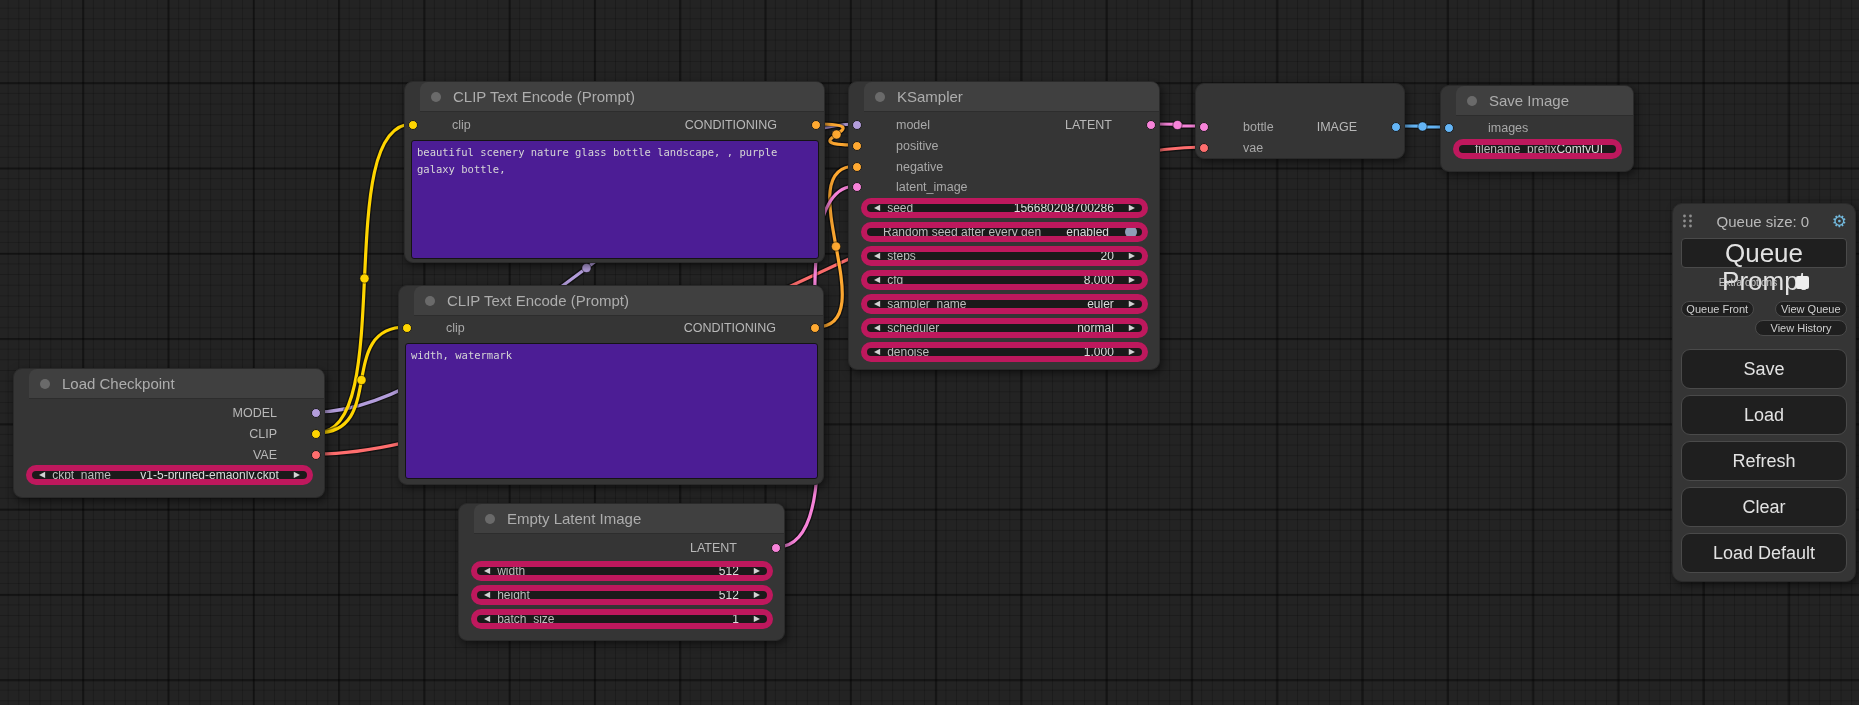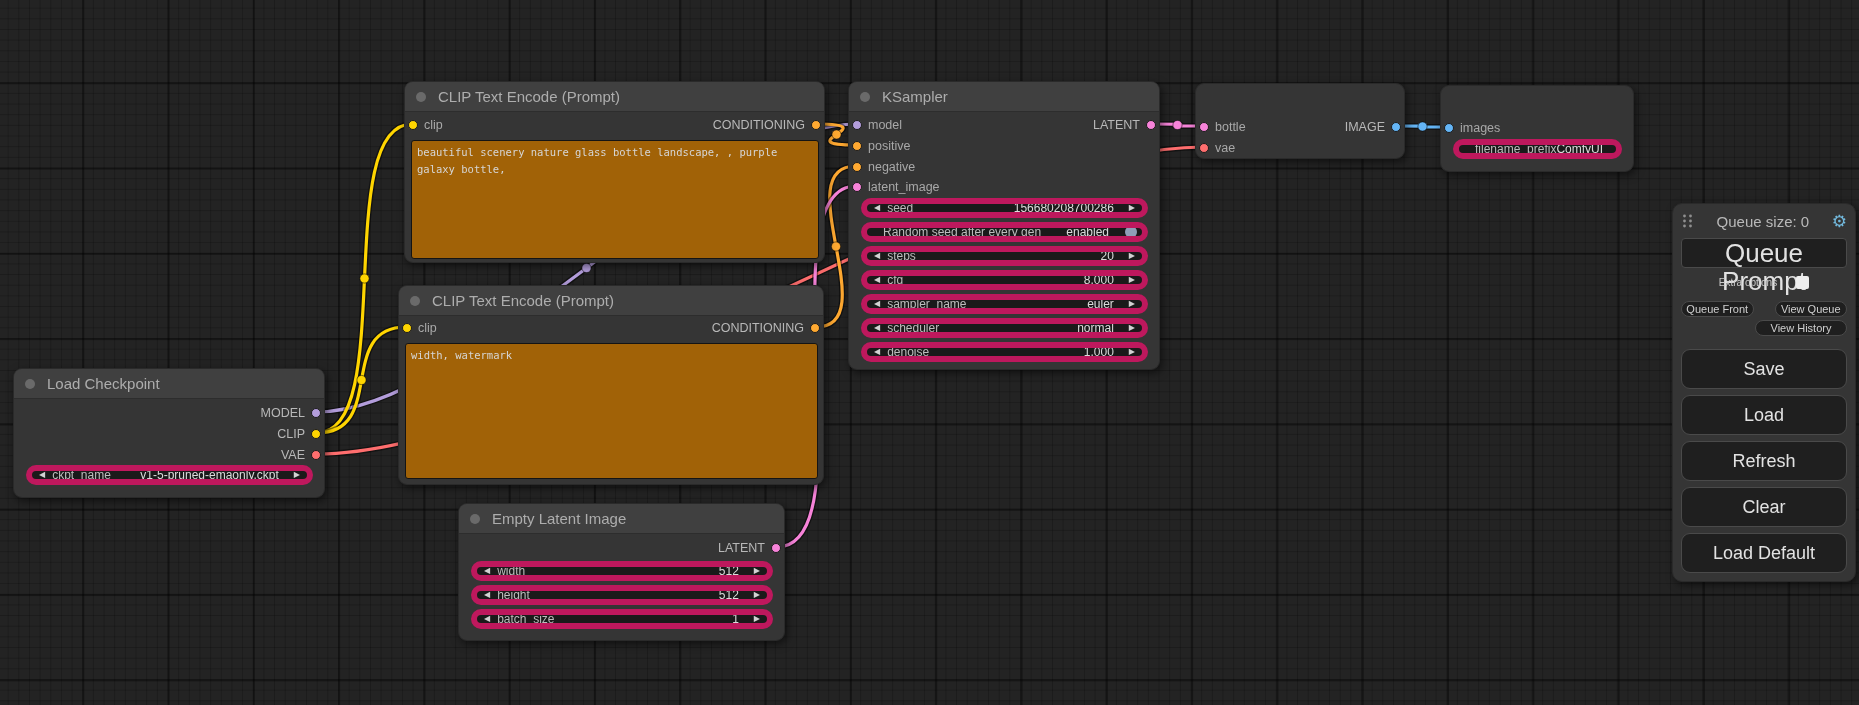--- a/index.html
+++ b/index.html
@@ -14,33 +14,33 @@
       linear-gradient(90deg, rgba(0,0,0,.20) 1px, transparent 1px);
     background-size: 85.3px 85.3px, 85.3px 85.3px, 10.66px 10.66px, 10.66px 10.66px;
     background-position: -3px -3px;
   }
   #canvas { position: relative; width: 1859px; height: 705px; }
   #links-layer { position: absolute; left: 0; top: 0; z-index: 1; }
   #nodes-layer { position: absolute; left: 0; top: 0; width: 100%; height: 100%; z-index: 2; }
 
   .node {
     position: absolute; background: #353535; border: 1px solid #2a2a2a;
-    border-radius: 9px; box-shadow: 2px 3px 8px rgba(0,0,0,.55);
+    border-radius: 9px; box-shadow: 2px 3px 8px rgba(0,0,0,.55); padding-left: 15px;
   }
   .node-title {
     position: relative; height: 30px; background: #404040;
     border-radius: 8px 8px 0 0; border-bottom: 1px solid #2d2d2d;
     color: #adadad; font-size: 15px; line-height: 29px; padding-left: 33px;
     white-space: nowrap; overflow: hidden;
   }
   .collapse-dot {
     position: absolute; left: 11px; top: 10px; width: 10px; height: 10px;
     border-radius: 50%; background: #6a6a6a;
   }
-  .port-row { position: absolute; height: 14px; display: flex; align-items: center; font-size: 12.5px; }
+  .port-row { position: absolute; height: 14px; display: flex; align-items: center; font-size: 12.5px; gap: 28px; }
   .port-row.in  { left: 0; }
   .port-row.out { right: 0; flex-direction: row-reverse; }
   .port-dot { width: 10px; height: 10px; border-radius: 50%; border: 1px solid #1c1c1c; flex: 0 0 auto; }
   .port-row.in  .port-dot { margin-left: 3px; }
   .port-row.out .port-dot { margin-right: 3px; }
   .port-label { color: #a8a8a8; margin: 0 6px; white-space: nowrap; }
   .port-row.out .port-label { color: #b8b8b8; }
 
   .pill {
     position: absolute; height: 20px; background: #1a1a1a;
@@ -49,21 +49,21 @@
     overflow: hidden; white-space: nowrap;
   }
   .pill .arrow { font-size: 8px; color: #d2d2d2; padding: 0 7px; line-height: 18px; }
   .pill .wlabel { color: #bdbdbd; flex: 0 0 auto; }
   .pill .wvalue { flex: 1 1 auto; text-align: right; color: #dcdcdc; padding-right: 8px; }
   .pill.no-arrows .wlabel { padding-left: 16px; }
   .pill.no-arrows .wvalue { padding-right: 16px; }
   .toggle-dot { width: 12px; height: 12px; border-radius: 50%; margin-right: 5px; flex: 0 0 auto; }
 
   .textwidget {
-    position: absolute; background: #a16207; border: 1px solid #141414; border-radius: 3px;
+    position: absolute; background: #4c1d95; border: 1px solid #141414; border-radius: 3px;
     font-family: "DejaVu Sans Mono", monospace; font-size: 10.5px; line-height: 17px;
     color: #d6d6d6; padding: 3px 5px; overflow: hidden; word-break: break-word;
   }
 
   
   #queue-panel {
     position: absolute; left: 1672px; top: 203px; width: 184px; z-index: 5;
     background: #353535; border: 1px solid #2a2a2a; border-radius: 10px;
     box-shadow: 3px 3px 9px rgba(0,0,0,.55); padding: 8px;
   }
@@ -256,20 +256,21 @@
         <div class="port-row in" style="top: 57px;">
           <span class="port-dot" style="background: rgb(255, 110, 110);"></span>
           <span class="port-label">vae</span>
         </div>
         <div class="port-row out" style="top: 36px;">
           <span class="port-dot" style="background: rgb(100, 181, 246);"></span>
           <span class="port-label">IMAGE</span>
         </div>
       </div>
       <div class="node" style="left: 1440px; top: 85px; width: 194px; height: 87px;">
+        <div class="node-title"><span class="collapse-dot"></span><span>Save Image</span></div>
         <div class="port-row in" style="top: 35px;">
           <span class="port-dot" style="background: rgb(100, 181, 246);"></span>
           <span class="port-label">images</span>
         </div>
         <div class="pill no-arrows" style="left: 12px; top: 53px; width: 169px;">
           <span class="wlabel">filename_prefix</span>
           <span class="wvalue">ComfyUI</span>
         </div>
       </div>
       <div class="node" style="left: 458px; top: 503px; width: 327px; height: 138px;">

